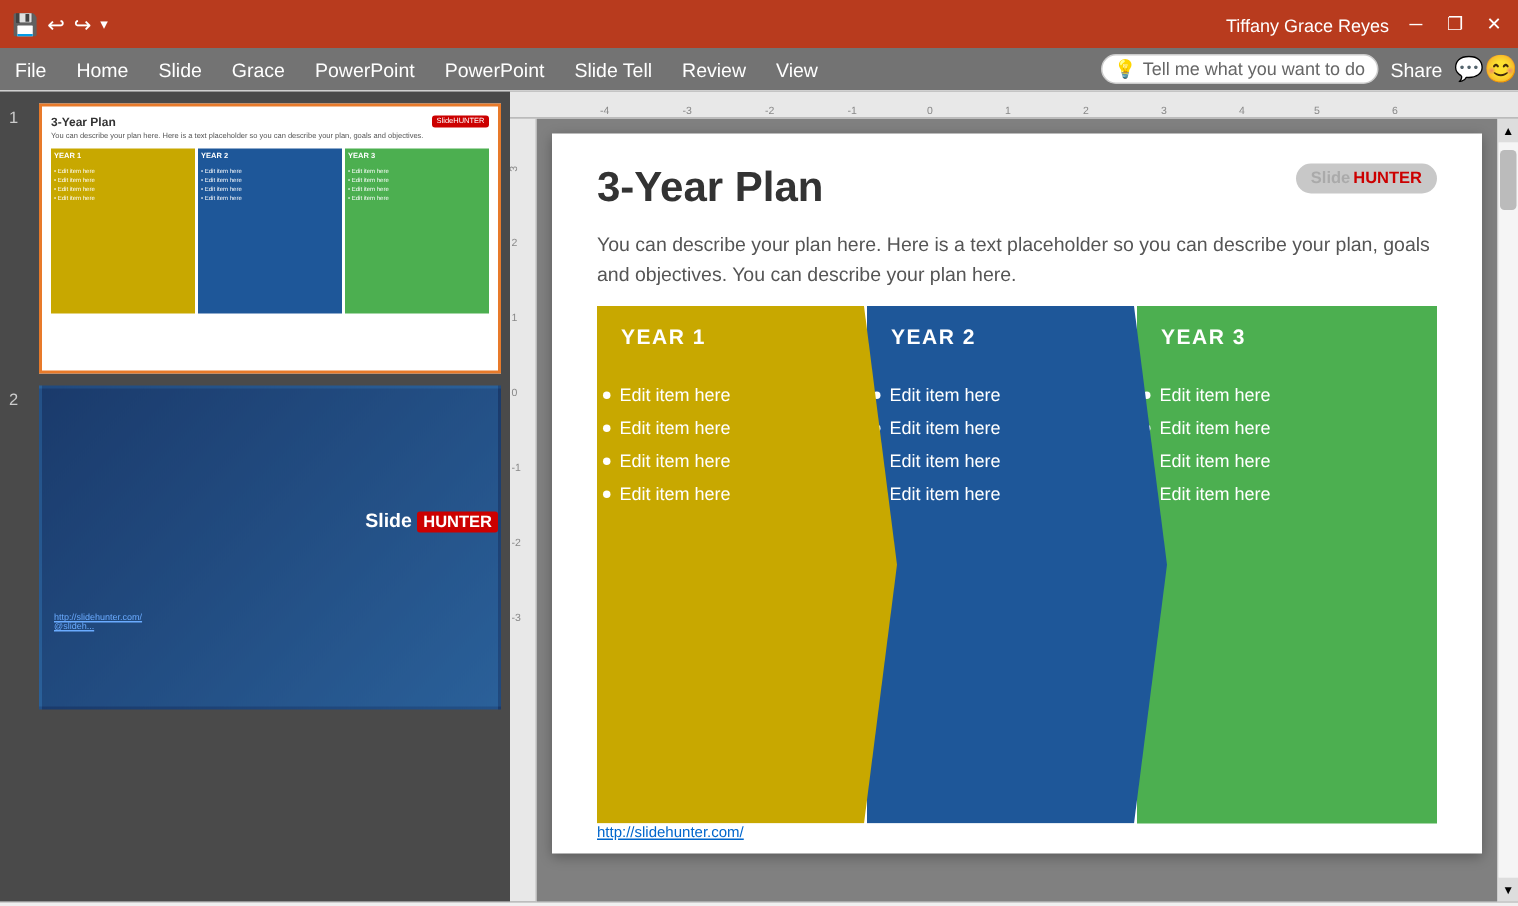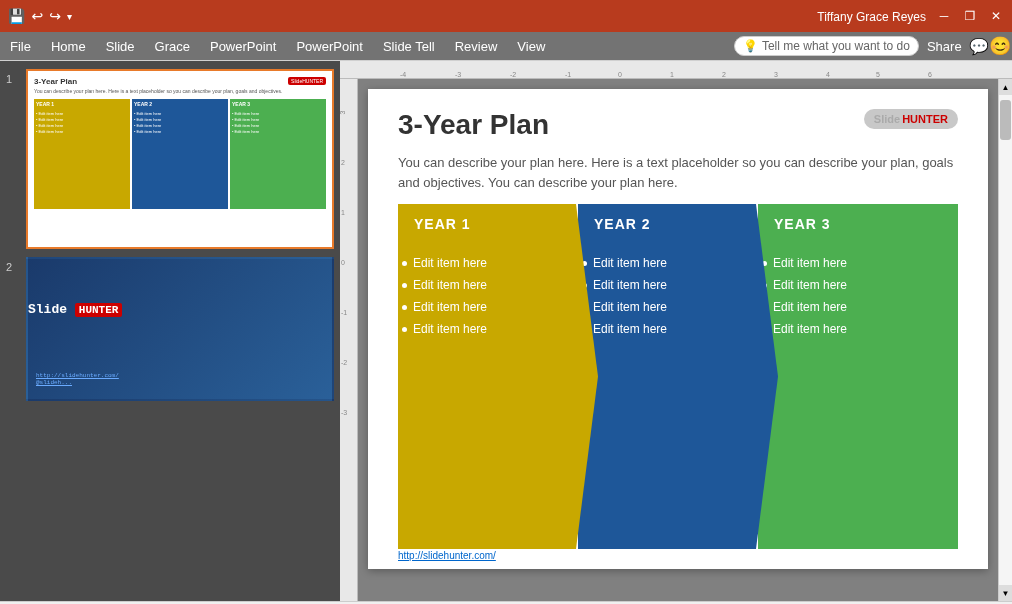--- a/index.html
+++ b/index.html
@@ -205,21 +205,21 @@
               <div style="font-size:4px;color:white;">• Edit item here</div>
               <div style="font-size:4px;color:white;">• Edit item here</div>
             </div>
           </div>
         </div>
       </div>
     </div>
 
     <div class="slide-thumb">
       <span class="slide-num">2</span>
-      <div class="slide-preview" style="height:144px;background:linear-gradient(135deg,#1a3a6b 0%,#2a6099 100%);display:flex;flex-direction:column;align-items:flex-start;justify-content:center;position:relative;font-family:Liberation Mono, monospace;">
+      <div class="slide-preview" style="height:216px;background:linear-gradient(135deg,#1a3a6b 0%,#2a6099 100%);display:flex;flex-direction:column;align-items:flex-end;justify-content:center;position:relative;">
         <div style="font-size:13px;font-weight:bold;color:white;margin-top:30px;">Slide <span style="background:#c00;color:white;padding:1px 4px;border-radius:2px;font-size:11px;">HUNTER</span></div>
         <div style="font-size:6px;color:#aaa;margin-top:55px;text-align:left;width:100%;padding:0 8px;">
           <div style="color:#6aabff;text-decoration:underline;">http://slidehunter.com/</div>
           <div style="color:#6aabff;text-decoration:underline;">@slideh...</div>
         </div>
       </div>
     </div>
   </div>
 
   <div id="content-area">

